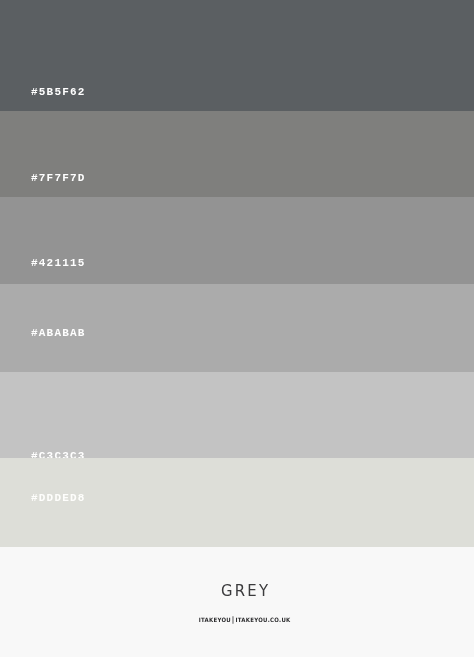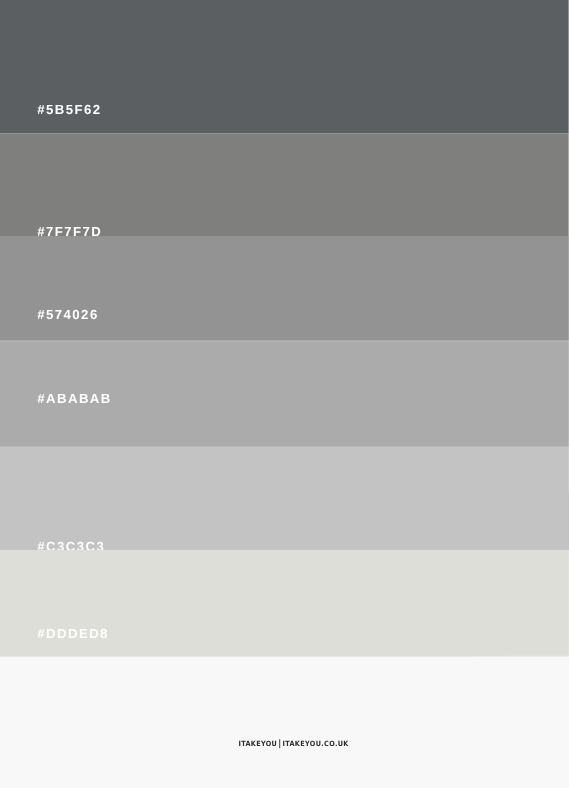--- a/index.html
+++ b/index.html
@@ -31,21 +31,21 @@
     height: 547px;
   }
   .swatch {
     position: absolute;
     left: 0;
     width: 474px;
   }
   .swatch-hex-label {
     position: absolute;
     left: 31px;
-    font-family: Liberation Sans, sans-serif;
+    font-family: Liberation Mono, monospace;
     font-weight: bold;
     font-size: 11px;
     line-height: 11px;
     letter-spacing: 1.2px;
     color: #ffffff;
     white-space: nowrap;
     will-change: transform;
   }
   .footer {
     position: absolute;
@@ -97,33 +97,34 @@
 <body>
 
 <div class="page">
 
   <div class="swatch-list">
 
     <div class="swatch" style="background: rgb(91, 95, 98); top: 0px; height: 111px;"></div>
     <span class="swatch-hex-label" style="color: rgb(255, 255, 255); top: 87px;">#5B5F62</span>
 
     <div class="swatch" style="background: rgb(127, 127, 125); top: 111px; height: 86px;"></div>
-    <span class="swatch-hex-label" style="color: rgb(255, 255, 255); top: 189px;">#7F7F7D</span>
+    <span class="swatch-hex-label" style="color: rgb(255, 255, 255); top: 173px;">#7F7F7D</span>
 
     <div class="swatch" style="background: rgb(147, 147, 147); top: 197px; height: 87px;"></div>
-    <span class="swatch-hex-label" style="color: rgb(255, 255, 255); top: 258px;">#574026</span>
+    <span class="swatch-hex-label" style="color: rgb(255, 255, 255); top: 258px;">#421115</span>
 
     <div class="swatch" style="background: rgb(171, 171, 171); top: 284px; height: 88px;"></div>
     <span class="swatch-hex-label" style="color: rgb(255, 255, 255); top: 328px;">#ABABAB</span>
 
     <div class="swatch" style="background: rgb(195, 195, 195); top: 372px; height: 86px;"></div>
     <span class="swatch-hex-label" style="color: rgb(255, 255, 255); top: 451px;">#C3C3C3</span>
 
     <div class="swatch" style="background: rgb(221, 222, 216); top: 458px; height: 89px;"></div>
-    <span class="swatch-hex-label" style="color: rgb(254, 254, 252); top: 524px;">#DDDED8</span>
+    <span class="swatch-hex-label" style="color: rgb(254, 254, 252); top: 493px;">#DDDED8</span>
 
   </div>
 
   <div class="footer">
+    <div class="footer-title">GREY</div>
     <div class="footer-credit"><span>ITAKEYOU</span><span class="sep">|</span><span>ITAKEYOU.CO.UK</span></div>
   </div>
 
 </div>
 
 </body></html>

